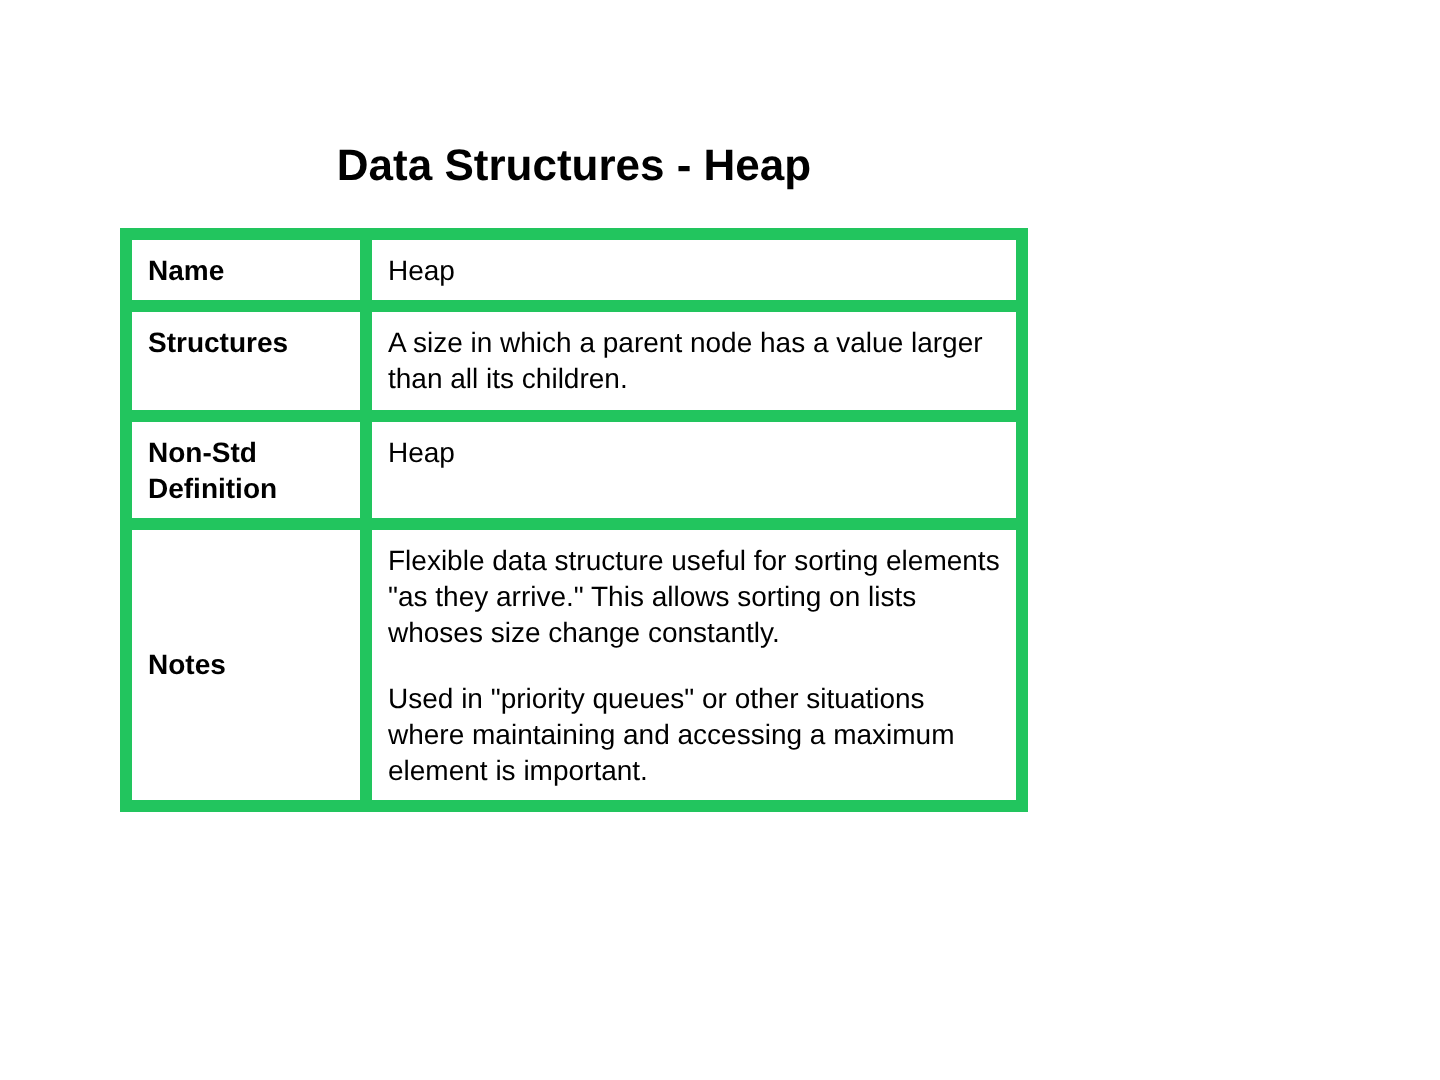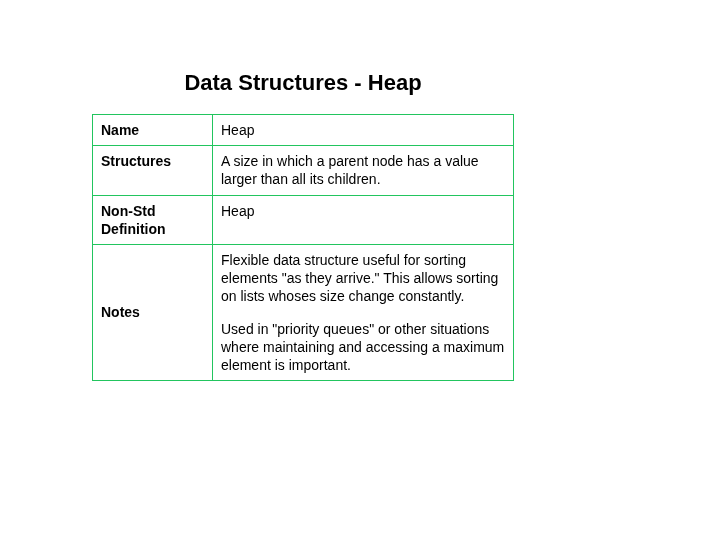--- a/index.html
+++ b/index.html
@@ -8,35 +8,35 @@
     padding: 0;
     width: 720px;
     height: 540px;
     background: #fff;
     font-family: Arial, Helvetica, sans-serif;
     color: #000;
   }
   .slide {
     width: 584px;
     height: 540px;
-    padding: 70px 70px 0 92px;
+    padding: 70px 70px 0 60px;
   }
   .title {
     font-size: 22px;
     font-weight: bold;
     text-align: center;
     margin: 0 0 18px 0;
   }
   table.ds {
     border-collapse: collapse;
     width: 100%;
     table-layout: fixed;
   }
   table.ds td {
-    border: 1px solid #22c55e;
+    border: 6px solid #22c55e;
     padding: 6px 8px;
     font-size: 14px;
     line-height: 1.3;
     vertical-align: top;
   }
   table.ds td.label {
     width: 120px;
     font-weight: bold;
   }
   .notes-para2 {

